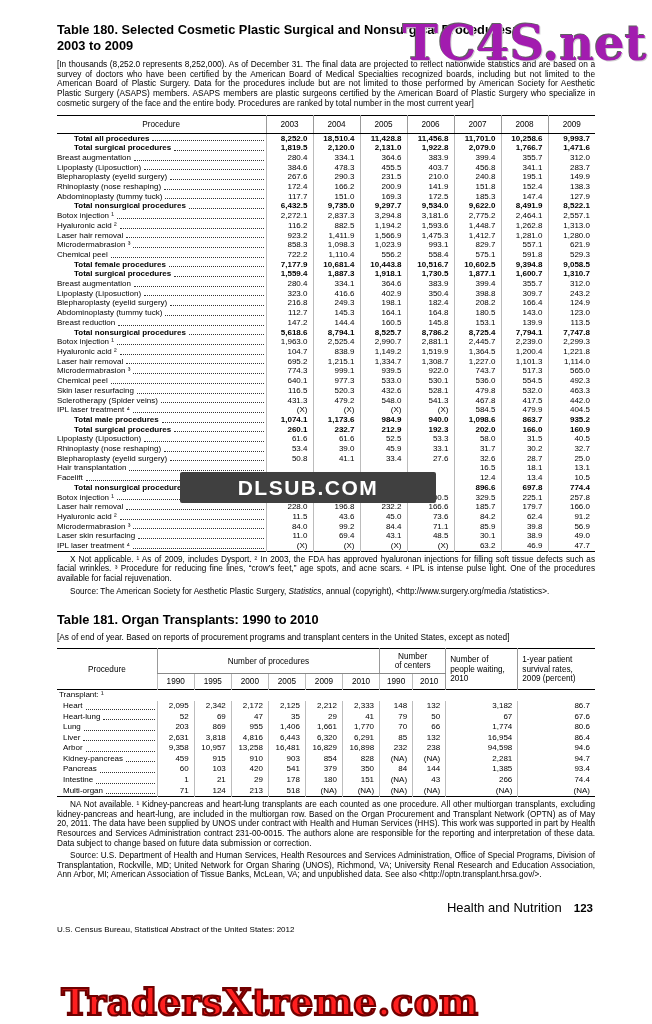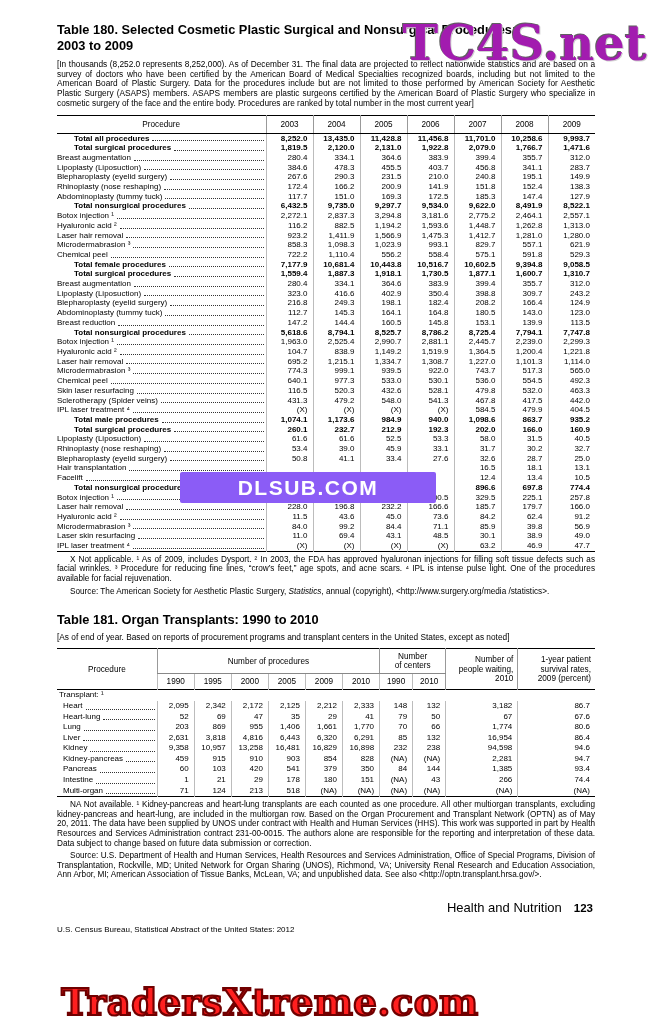--- a/index.html
+++ b/index.html
@@ -22,31 +22,31 @@
   .ind .lbl{margin-left:17px;}
   .lbl{white-space:nowrap;}
   .dots{flex:1;border-bottom:1.2px dotted #333;margin:0 2px 2px 3px;min-width:3px;}
   .fnote{font-size:8.2px;line-height:9.6px;margin:3px 0 0 0;text-indent:13px;text-align:justify;}
   .t181{border-top:1.4px solid #000;border-bottom:1.4px solid #000;margin-top:4px;}
   .t181 th{font-weight:normal;font-size:8.2px;padding:2px;}
   .t181 thead{border-bottom:1px solid #000;}
   .t181 th.grp{border-bottom:1px solid #888;border-left:1px solid #999;text-align:center;padding:3px 14px;}
   .t181 th.yr{border-left:1px solid #bcbcbc;text-align:center;padding:3px 0;}
   .t181 th.proc{vertical-align:middle;text-align:center;}
-  .t181 th.wraphd{border-left:1px solid #999;vertical-align:middle;text-align:right;line-height:9.5px;padding:2px 4px;}
+  .t181 th.wraphd{border-left:1px solid #999;vertical-align:middle;text-align:left;line-height:9.5px;padding:2px 4px;}
   .t181 td{font-size:8px;line-height:10.6px;padding:0;}
   .t181 td.sect{padding-left:2px;}
   .t181 .lblcell .lbl{margin-left:6px;}
   .pg-footer{margin-top:18px;text-align:right;padding-right:2px;}
   .sec{font-size:13px;}
   .pgnum{font-size:11.5px;font-weight:bold;margin-left:12px;margin-top:28px;}
   .census{font-size:8px;margin-top:9px;}
   .wm-top{position:absolute;top:15px;right:5px;font-family:"DejaVu Serif",serif;font-weight:bold;
           font-size:48px;color:#a21caf;text-shadow:1px 1px 0 #d2d2d2,-1px -1px 0 #606060;z-index:5;}
-  .wm-mid{position:absolute;left:180px;top:478px;width:256px;height:29px;background:#8b5cf6;color:#fff;
+  .wm-mid{position:absolute;left:180px;top:478px;width:256px;height:29px;background:#404040;color:#fff;
           font-weight:bold;font-size:21px;display:flex;align-items:center;justify-content:center;
           letter-spacing:1.5px;z-index:6;border-radius:2px;}
   .wm-bottom{position:absolute;left:0;width:540px;bottom:0;text-align:center;
              font-family:"DejaVu Serif",serif;font-weight:bold;font-size:37px;color:#ff1f1f;
              -webkit-text-stroke:2.2px #700000;letter-spacing:0.5px;z-index:6;}
 </style>
 </head>
 <body>
 
 <div class="wm-top">TC4S.net</div>
@@ -82,21 +82,21 @@
         <th class="num">2009</th>
       </tr>
     </thead>
     <tbody>
         <tr class="b">
           <td class="lblcell ind">
             <span class="lbl">Total all procedures</span>
             <span class="dots"></span>
           </td>
           <td class="num">8,252.0</td>
-          <td class="num">13,435.0</td>
+          <td class="num">18,510.4</td>
           <td class="num">11,428.8</td>
           <td class="num">11,456.8</td>
           <td class="num">11,701.0</td>
           <td class="num">10,258.6</td>
           <td class="num">9,993.7</td>
         </tr>
         <tr class="b">
           <td class="lblcell ind">
             <span class="lbl">Total surgical procedures</span>
             <span class="dots"></span>
@@ -747,21 +747,21 @@
           <td class="num">6,443</td>
           <td class="num">6,320</td>
           <td class="num">6,291</td>
           <td class="num">85</td>
           <td class="num">132</td>
           <td class="num">16,954</td>
           <td class="num">86.4</td>
         </tr>
         <tr>
           <td class="lblcell">
-            <span class="lbl">Kidney</span>
+            <span class="lbl">Arbor</span>
             <span class="dots"></span>
           </td>
           <td class="num">9,358</td>
           <td class="num">10,957</td>
           <td class="num">13,258</td>
           <td class="num">16,481</td>
           <td class="num">16,829</td>
           <td class="num">16,898</td>
           <td class="num">232</td>
           <td class="num">238</td>

